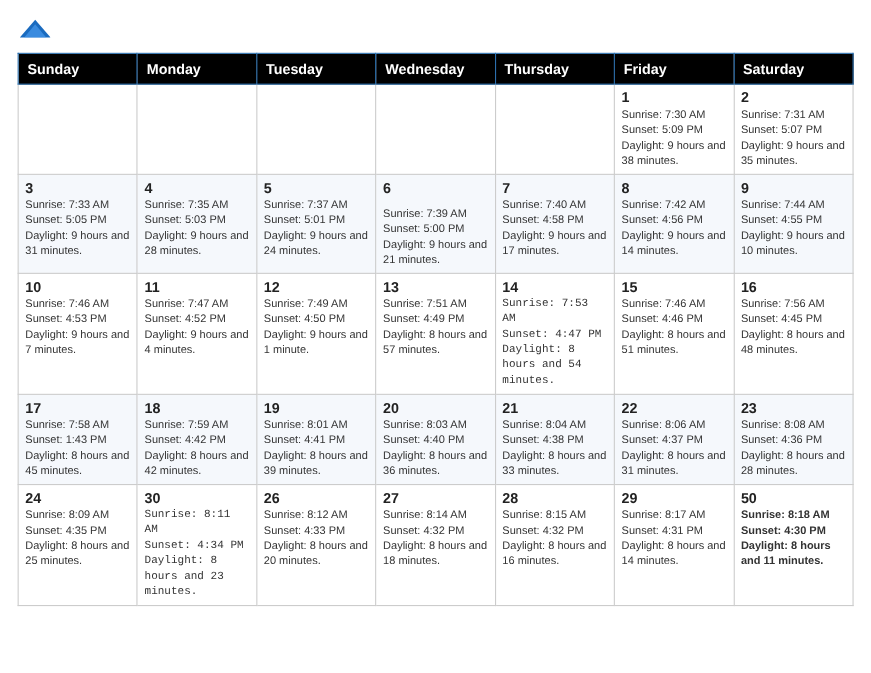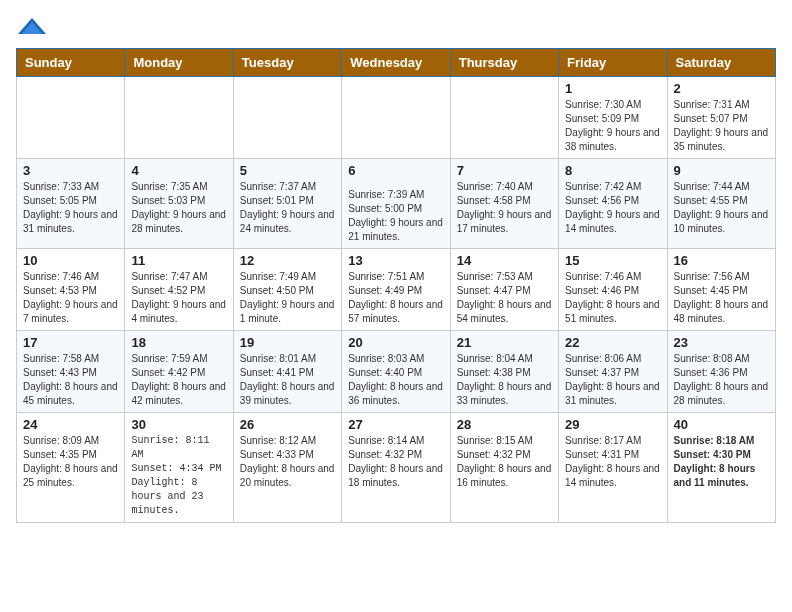--- a/index.html
+++ b/index.html
@@ -50,21 +50,21 @@
     }
     .location-title {
       font-size: 16px;
       color: #555;
     }
     .calendar {
       width: 100%;
       border-collapse: collapse;
     }
     .calendar thead tr th {
-      background-color: #a16207;
+      background-color: #000000;
       color: #fff;
       font-size: 13px;
       font-weight: bold;
       padding: 6px 8px;
       text-align: left;
       border: 1px solid #2c6fad;
     }
     .calendar tbody tr td {
       border: 1px solid #ccc;
       vertical-align: top;
@@ -207,42 +207,42 @@
 Daylight: 9 hours and 1 minute.</div>
         </td>
         <td>
           <div class="day-number">13</div>
           <div class="day-info" style="white-space: pre-line;">Sunrise: 7:51 AM
 Sunset: 4:49 PM
 Daylight: 8 hours and 57 minutes.</div>
         </td>
         <td>
           <div class="day-number">14</div>
-          <div class="day-info" style="white-space: pre-line;">Sunrise: 7:53 AM
+          <div class="day-info" style="white-space: pre-line; font-family: Liberation Mono, monospace;">Sunrise: 7:53 AM
 Sunset: 4:47 PM
 Daylight: 8 hours and 54 minutes.</div>
         </td>
         <td>
           <div class="day-number">15</div>
           <div class="day-info" style="white-space: pre-line;">Sunrise: 7:46 AM
 Sunset: 4:46 PM
 Daylight: 8 hours and 51 minutes.</div>
         </td>
         <td>
           <div class="day-number">16</div>
           <div class="day-info" style="white-space: pre-line;">Sunrise: 7:56 AM
 Sunset: 4:45 PM
 Daylight: 8 hours and 48 minutes.</div>
         </td>
       </tr>
       <tr>
         <td>
           <div class="day-number">17</div>
           <div class="day-info" style="white-space: pre-line;">Sunrise: 7:58 AM
-Sunset: 4:43 PM
+Sunset: 1:43 PM
 Daylight: 8 hours and 45 minutes.</div>
         </td>
         <td>
           <div class="day-number">18</div>
           <div class="day-info" style="white-space: pre-line;">Sunrise: 7:59 AM
 Sunset: 4:42 PM
 Daylight: 8 hours and 42 minutes.</div>
         </td>
         <td>
           <div class="day-number">19</div>
@@ -306,20 +306,20 @@
 Sunset: 4:32 PM
 Daylight: 8 hours and 16 minutes.</div>
         </td>
         <td>
           <div class="day-number">29</div>
           <div class="day-info" style="white-space: pre-line;">Sunrise: 8:17 AM
 Sunset: 4:31 PM
 Daylight: 8 hours and 14 minutes.</div>
         </td>
         <td>
-          <div class="day-number">40</div>
+          <div class="day-number">50</div>
           <div class="day-info" style="white-space: pre-line; font-weight: bold;">Sunrise: 8:18 AM
 Sunset: 4:30 PM
 Daylight: 8 hours and 11 minutes.</div>
         </td>
       </tr>
     </tbody>
 </table>
 
 </body></html>

